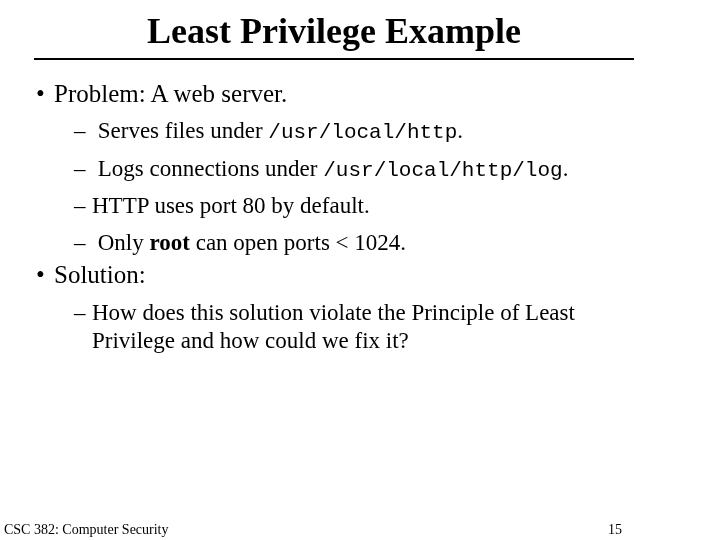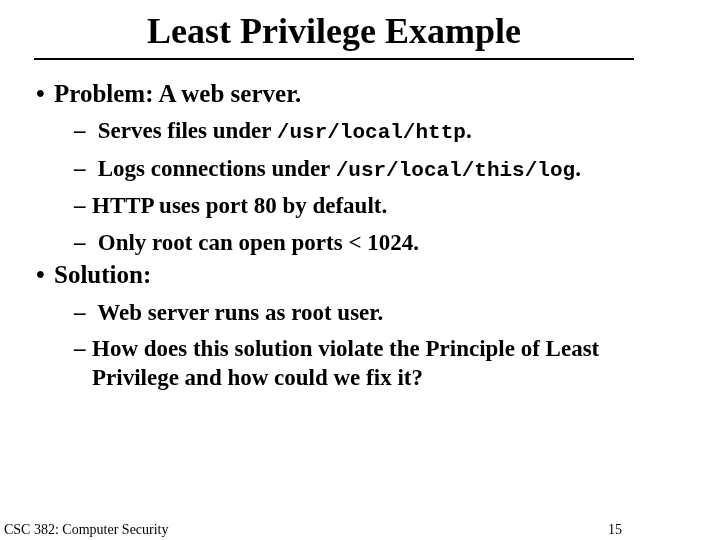--- a/index.html
+++ b/index.html
@@ -25,21 +25,20 @@
   }
   .rule {
     border: none;
     border-top: 2px solid #000;
     margin: 6px 34px 0 34px;
   }
   .content {
     margin: 18px 36px 0 36px;
     font-size: 25px;
     line-height: 1.25;
-    font-weight: bold;
   }
   .lvl1 {
     margin: 0 0 4px 0;
     padding-left: 18px;
   }
   .bullet-dot::before {
     content: "•";
     display: inline-block;
     width: 18px;
     margin-left: -18px;
@@ -87,34 +86,31 @@
 
   <div class="content">
 
     <div class="lvl1 bullet-dot">Problem: A web server.</div>
 
     <div class="lvl2 bullet-dash">
       <span>Serves files under </span><span class="mono">/usr/local/http</span><span>.</span>
     </div>
 
     <div class="lvl2 bullet-dash">
-      <span>Logs connections under </span><span class="mono">/usr/local/this/log</span><span>.</span>
+      <span>Logs connections under </span><span class="mono">/usr/local/http/log</span><span>.</span>
     </div>
 
     <div class="lvl2 bullet-dash">HTTP uses port 80 by default.</div>
 
     <div class="lvl2 bullet-dash">
       <span>Only </span><b>root</b><span> can open ports &lt; 1024.</span>
     </div>
 
     <div class="lvl1 bullet-dot" style="">Solution:</div>
 
-    <div class="lvl2 bullet-dash">
-      <span>Web server runs as </span><b>root</b><span> user.</span>
-    </div>
 
     <div class="lvl2 bullet-dash">How does this solution violate the Principle of Least Privilege and how could we fix it?</div>
 
   </div>
 
   <div class="footer">
     <div class="footer-center">CSC 382: Computer Security</div>
     <div class="footer-right">15</div>
   </div>
 

